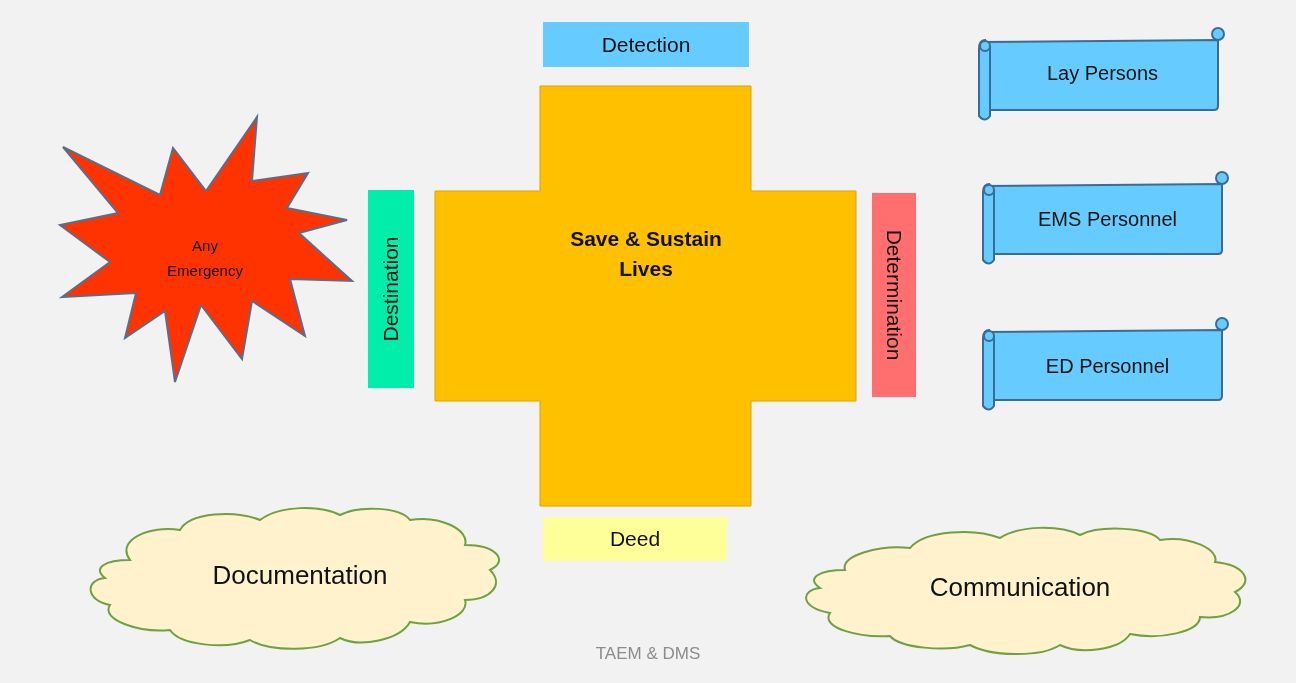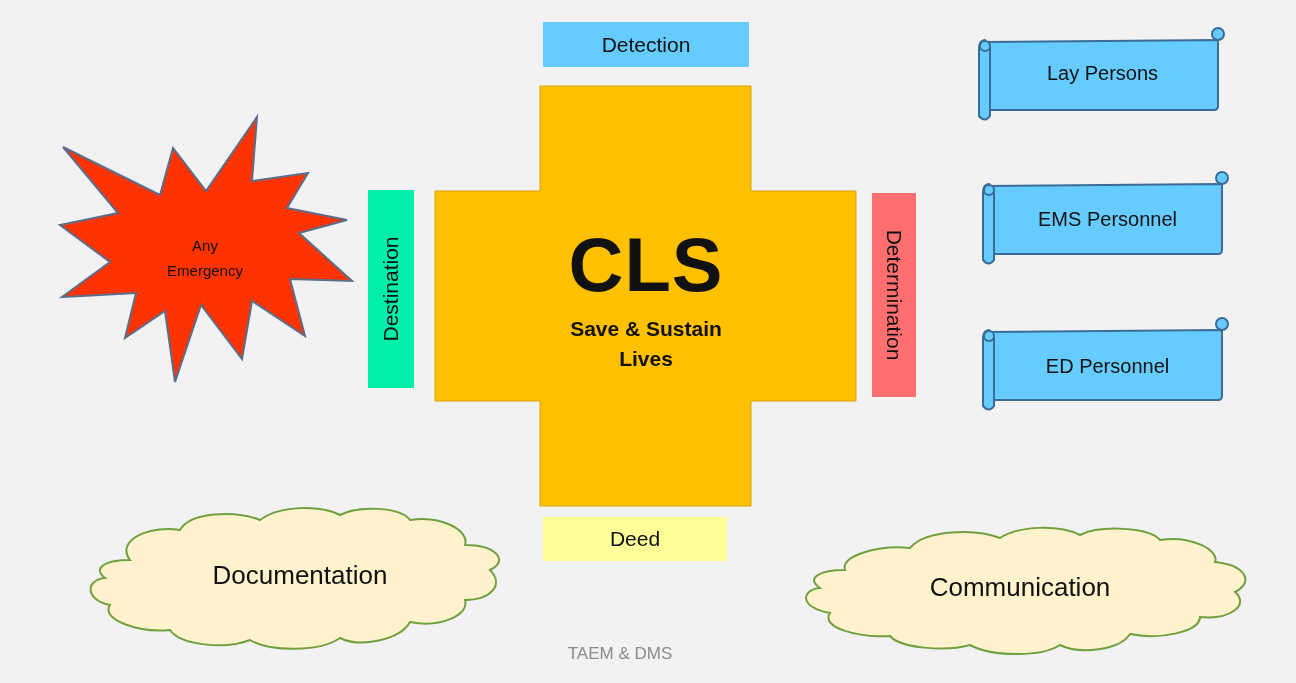--- a/index.html
+++ b/index.html
@@ -27,21 +27,21 @@
   }
   #cls-title { font-size: 76px; line-height: 90px; letter-spacing: 1px; }
   #cls-sub { font-size: 21px; line-height: 30px; margin-top: 4px; }
   .label-center {
     position: absolute; text-align: center; display: flex; align-items: center; justify-content: center;
   }
   #emergency-label { left: 120px; top: 228px; width: 170px; height: 60px; font-size: 15px; line-height: 25px; }
   .scroll-label { position: absolute; font-size: 20px; text-align: center; }
   #doc-label { left: 150px; top: 560px; width: 300px; font-size: 26px; text-align: center; }
   #comm-label { left: 860px; top: 572px; width: 320px; font-size: 26px; text-align: center; }
-  #footer { left: 532px; top: 644px; width: 176px; text-align: center; font-size: 17px; color: #8c8c8c; }
+  #footer { left: 560px; top: 644px; width: 176px; text-align: center; font-size: 17px; color: #8c8c8c; }
 </style>
 </head>
 <body>
 
 <svg width="1296" height="683">
 
   <polygon points="540,86 751,86 751,191 856,191 856,401 751,401 751,506 540,506 540,401 435,401 435,191 540,191" fill="#ffc000" stroke="#d9a400" stroke-width="1"></polygon>
 
   <polygon points="63,147 160,195 173,148 206,191 257,117 252,181 308,173 287,208 347,220 299,233 352,281 290,279 305,336 252,301 242,359 201,305 175,382 165,311 125,338 136,293 62,297 110,262 60,225 118,213" fill="#ff3300" stroke="#5a6e8c" stroke-width="2" stroke-linejoin="miter"></polygon>
 
@@ -81,21 +81,20 @@
   <span>Deed</span>
 </div>
 <div class="box" id="destination">
   <span class="vert-up">Destination</span>
 </div>
 <div class="box" id="determination">
   <span class="vert-down">Determination</span>
 </div>
 
 <div class="cls-text">
-  <div id="cls-title">CLS</div>
   <div id="cls-sub">
     <div>Save &amp; Sustain</div>
     <div>Lives</div>
   </div>
 </div>
 
 <div class="label-center" id="emergency-label">
   <div>
     <div>Any</div>
     <div>Emergency</div>

